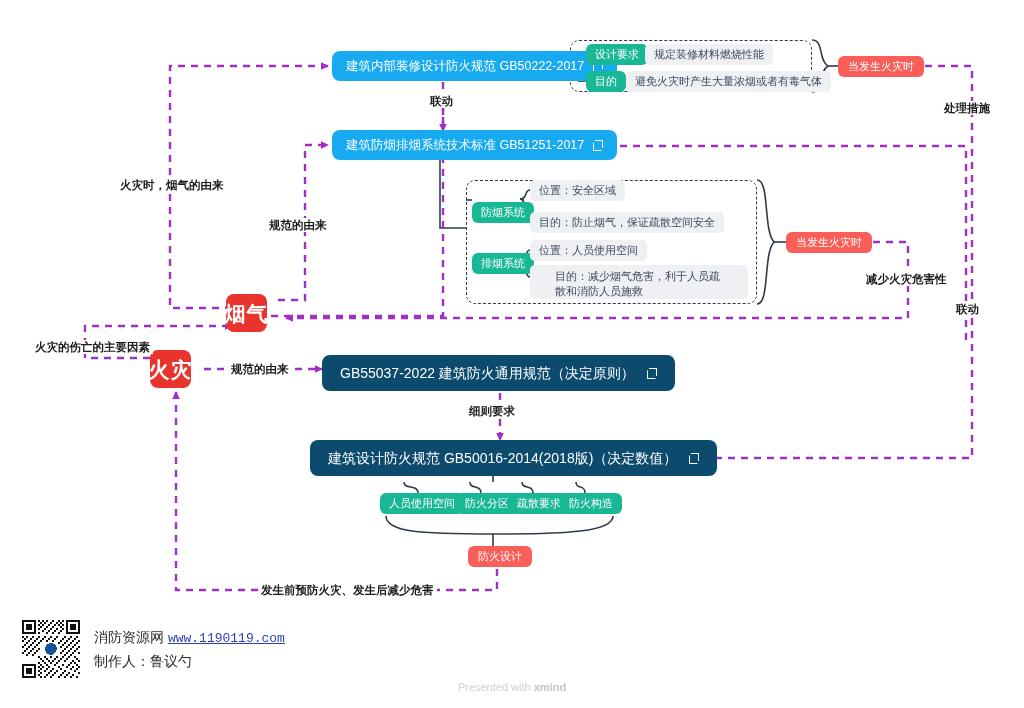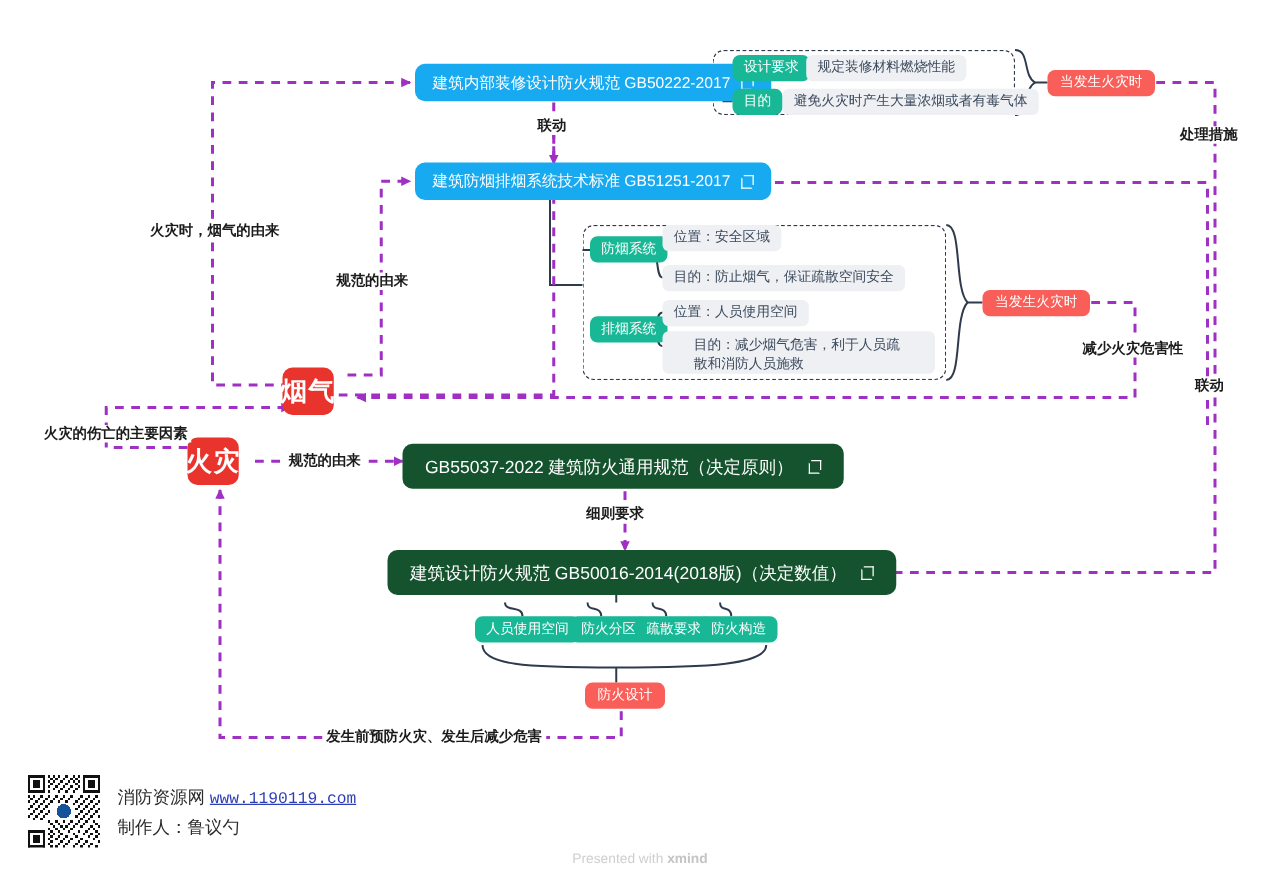--- a/index.html
+++ b/index.html
@@ -35,21 +35,21 @@
   .blue-node {
     background: #17aaf0;
     color: #ffffff;
     border-radius: 8px;
     font-size: 12.5px;
     padding: 0 14px;
     height: 30px;
     gap: 9px;
   }
   .orange-node {
-    background: #14532d;
+    background: #0c4a6e;
     color: #ffffff;
     border-radius: 8px;
     font-size: 14px;
     padding: 0 18px;
     height: 36px;
     gap: 12px;
     justify-content: space-between;
   }
   .red-big {
     background: #e8342c;
@@ -272,21 +272,21 @@
     <span>目的</span>
   </div>
   <div class="node grey-chip" style="left:626px; top:71px;">
     <span>避免火灾时产生大量浓烟或者有毒气体</span>
   </div>
 
   <div class="node red-chip" style="left:838px; top:56px;">
     <span>当发生火灾时</span>
   </div>
 
-  <div class="node teal-chip" style="left:472px; top:189px;">
+  <div class="node teal-chip" style="left:472px; top:202px;">
     <span>防烟系统</span>
   </div>
   <div class="node grey-chip" style="left:530px; top:180px;">
     <span>位置：安全区域</span>
   </div>
   <div class="node grey-chip" style="left:530px; top:212px;">
     <span>目的：防止烟气，保证疏散空间安全</span>
   </div>
 
   <div class="node teal-chip" style="left:472px; top:253px;">

